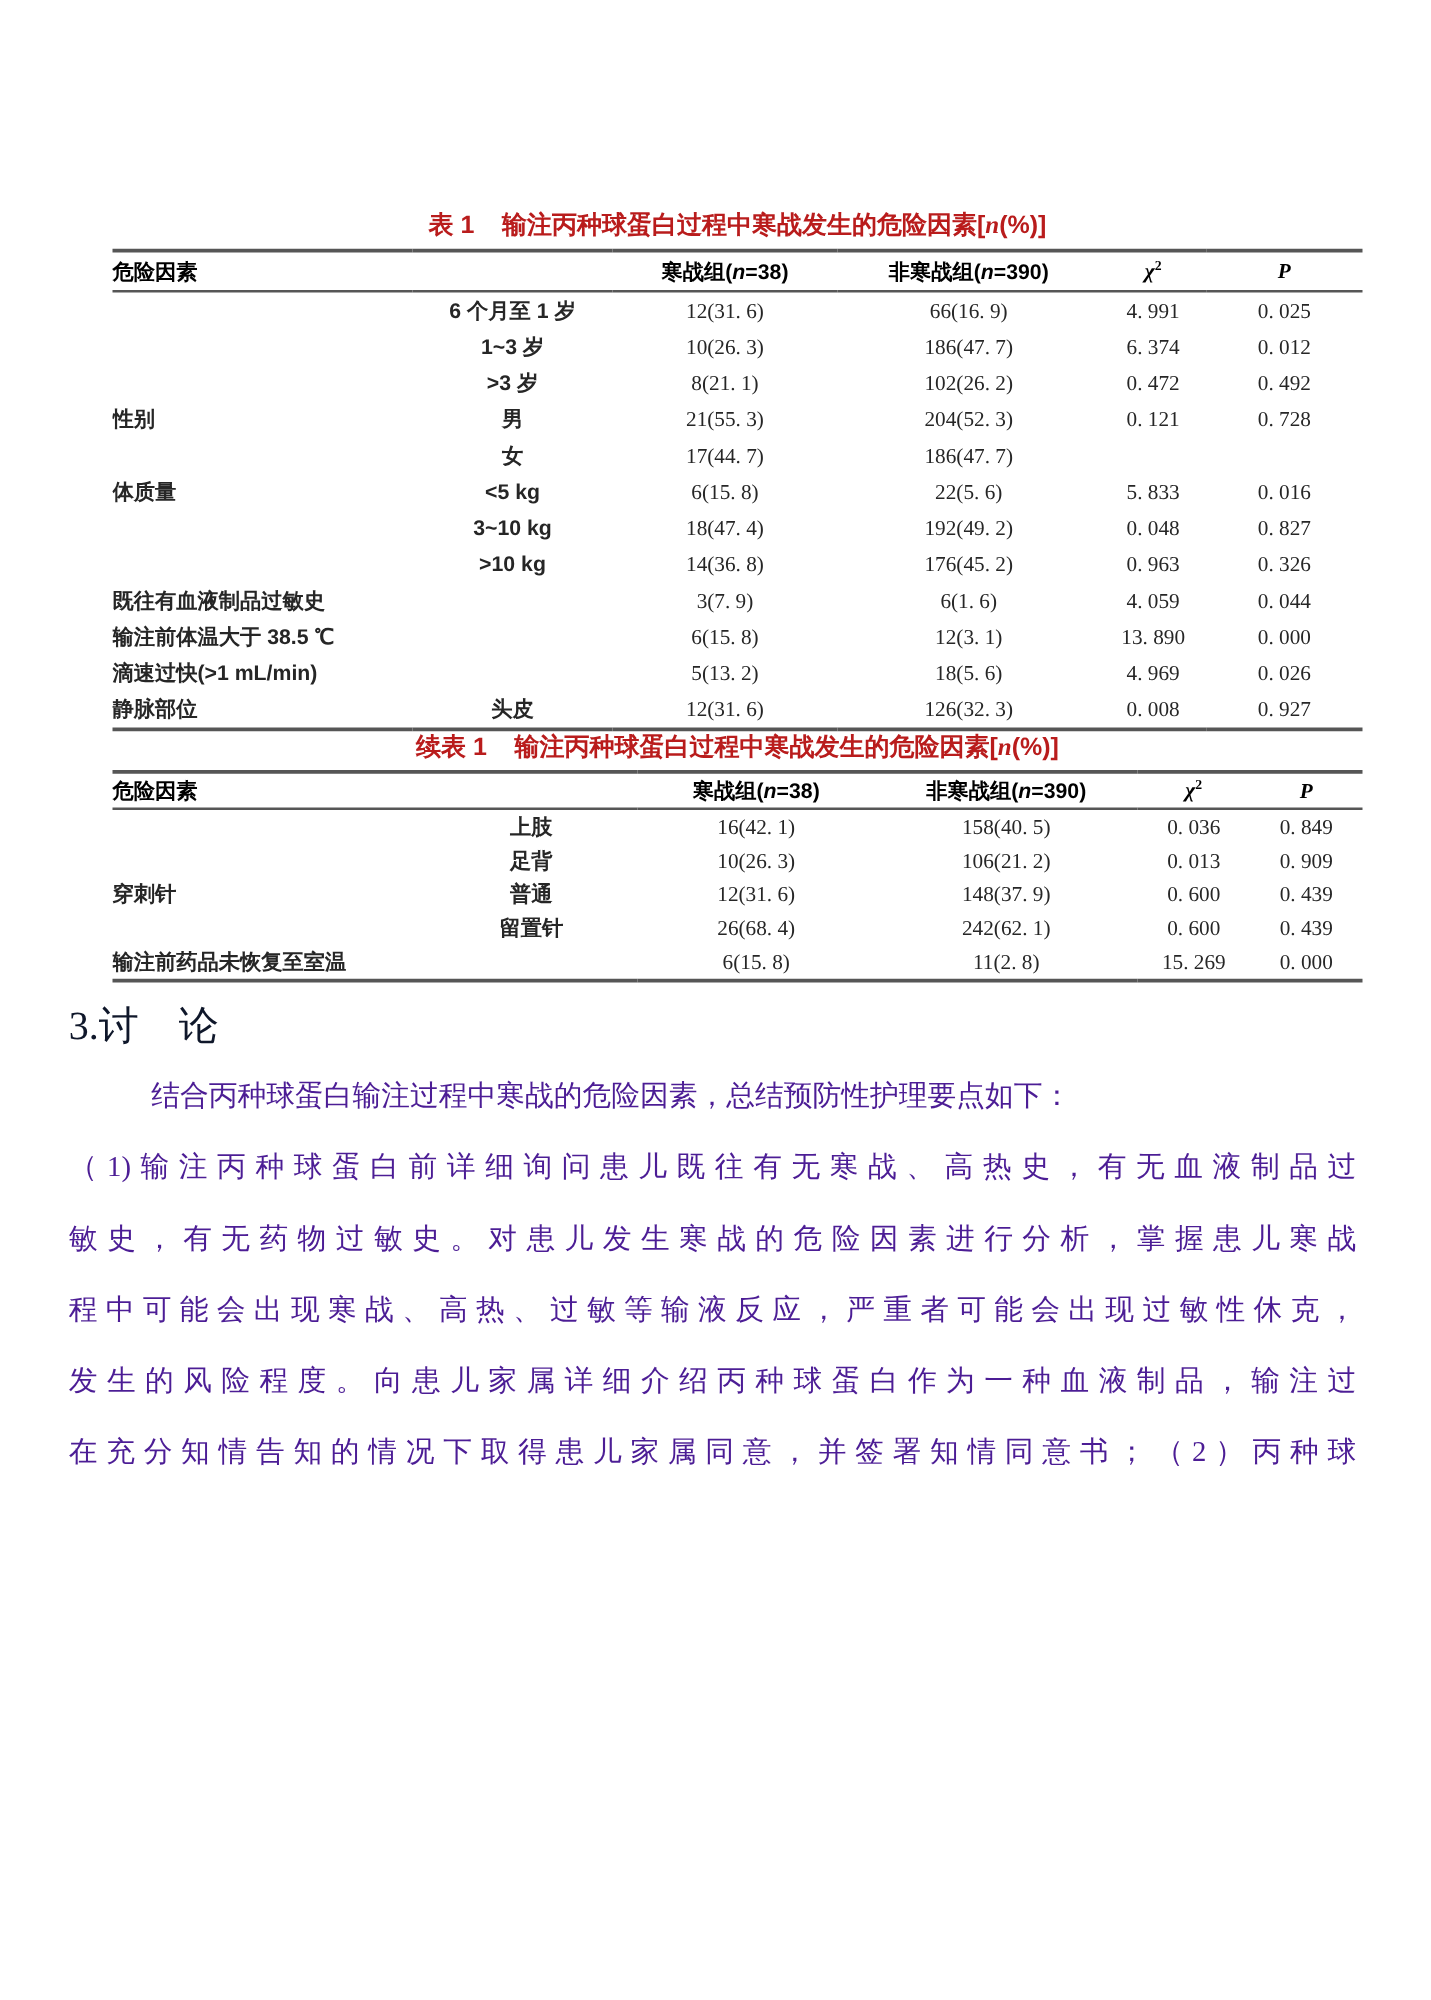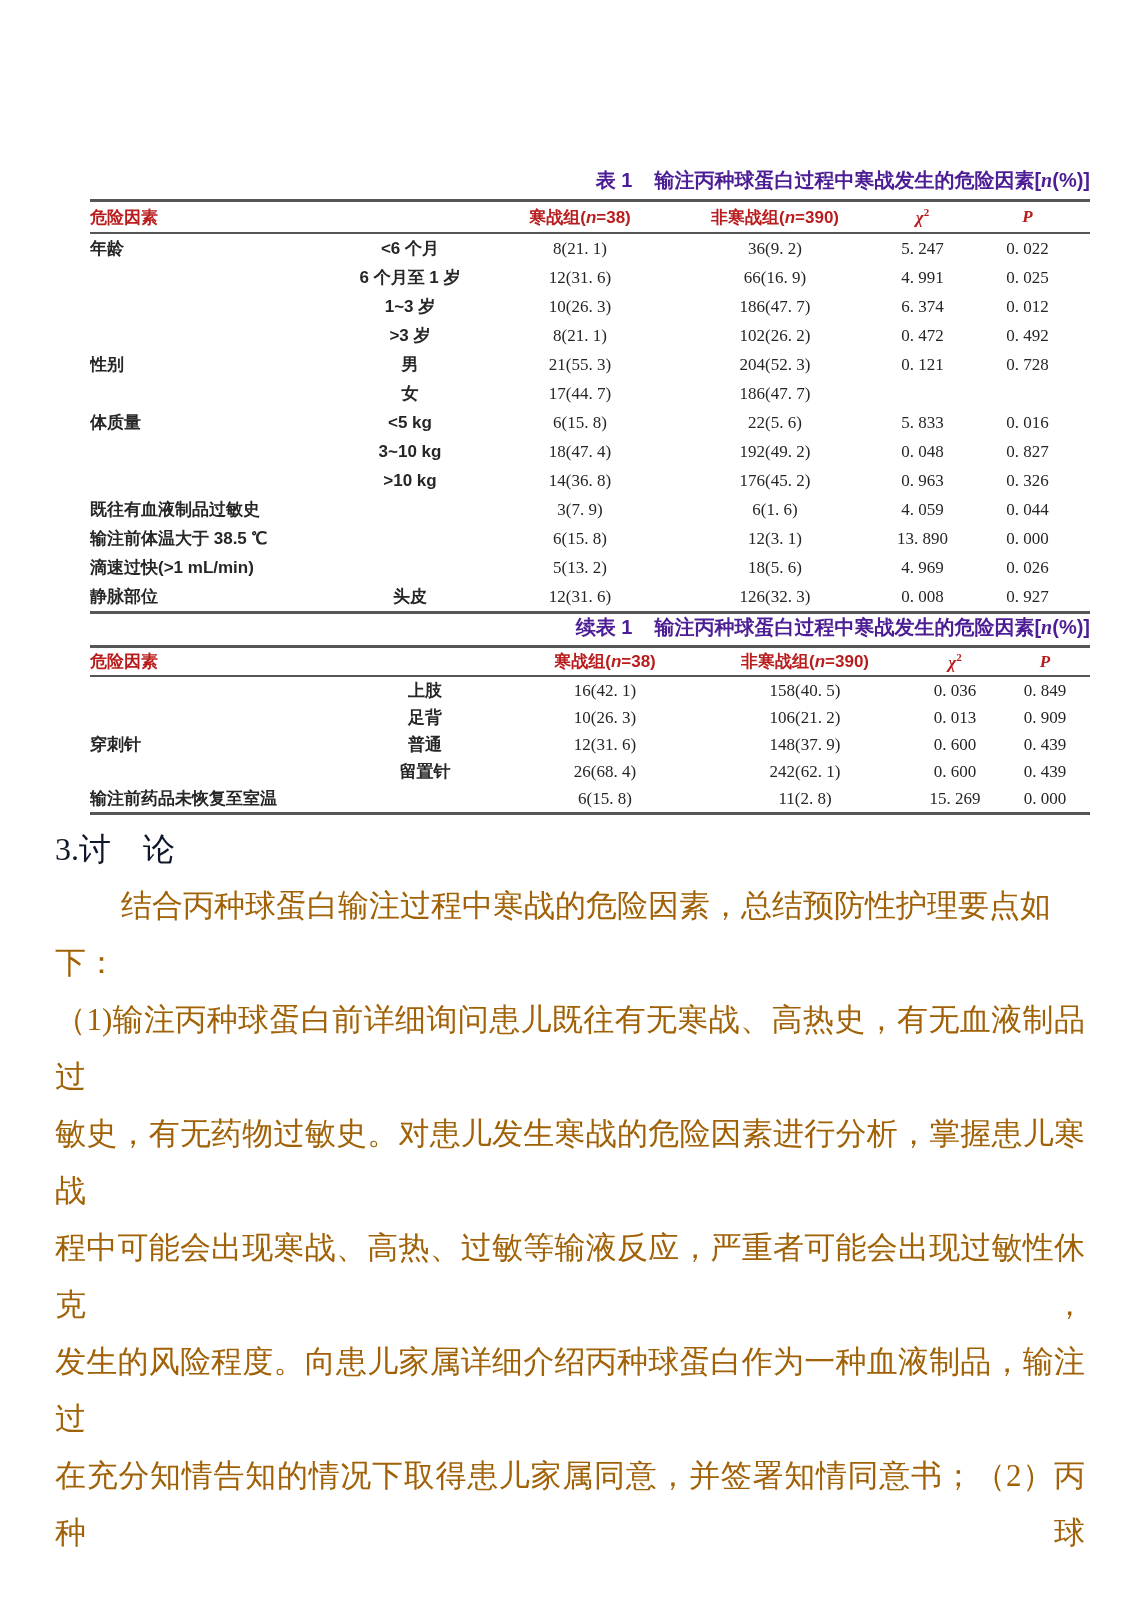--- a/index.html
+++ b/index.html
@@ -14,26 +14,26 @@
     font-family: "Liberation Serif", serif;
     color: #1f1f1f;
     position: relative;
   }
   
   .tables-section {
     width: 1000px;
     margin-left: 90px;
   }
   .tbl-title {
-    text-align: right;
+    text-align: center;
     font-family: "Liberation Sans", sans-serif;
     font-weight: bold;
     font-size: 20px;
     line-height: 26px;
-    color: #4c1d95;
+    color: #b91c1c;
   }
   #title1 { margin-top: 167px; }
   #title2 { }
   .tbl-title .tlabel { margin-right: 22px; }
   .tbl-title i { font-family: "Liberation Serif", serif; font-weight: bold; }
 
   table.datatbl {
     table-layout: fixed;
     border-collapse: collapse;
     width: 1000px;
@@ -41,21 +41,21 @@
     border-bottom: 3px solid #565656;
   }
   #table1 { margin-top: 6px; }
   #table2 { margin-top: 5px; }
   table.datatbl thead th {
     border-bottom: 2px solid #565656;
     font-size: 17px;
     font-weight: bold;
     padding: 0;
     vertical-align: middle;
-    color: #b91c1c;
+    color: #000000;
   }
   #table1 thead th { height: 30px; }
   #table2 thead th { height: 27px; }
   th.h-factor { text-align: left; font-family: "Liberation Sans", sans-serif; padding-left: 3px; }
   th.h-group  { text-align: center; font-family: "Liberation Sans", sans-serif; }
   th.h-stat   { text-align: center; font-family: "Liberation Serif", serif; font-weight: bold; }
   th.h-stat sup { font-size: 11px; }
 
   table.datatbl td {
     padding: 0;
@@ -79,23 +79,23 @@
   .section-heading {
     margin-top: 14px;
     font-size: 32px;
     line-height: 40px;
     color: #0f172a;
   }
   .paragraph {
     margin-top: 8px;
   }
   .pline {
-    font-size: 31px;
+    font-size: 23px;
     line-height: 57px;
-    color: #a16207;
+    color: #4c1d95;
     white-space: normal;
   }
   .pline.first {
     text-indent: 66px;
     text-align: left;
   }
   .pline.jfull {
     text-align: justify;
     text-align-last: justify;
   }
@@ -122,28 +122,20 @@
       <tr>
         <th class="h-factor" colspan="2">危险因素</th>
         <th class="h-group">寒战组(<i>n</i>=38)</th>
         <th class="h-group">非寒战组(<i>n</i>=390)</th>
         <th class="h-stat"><i>χ</i><sup>2</sup></th>
         <th class="h-stat"><i>P</i></th>
       </tr>
     </thead>
     <tbody>
         <tr>
-          <td class="cf">年龄</td>
-          <td class="cs">&lt;6 个月</td>
-          <td class="cn">8(21. 1)</td>
-          <td class="cn">36(9. 2)</td>
-          <td class="cn">5. 247</td>
-          <td class="cn">0. 022</td>
-        </tr>
-        <tr>
           <td class="cf"></td>
           <td class="cs">6 个月至 1 岁</td>
           <td class="cn">12(31. 6)</td>
           <td class="cn">66(16. 9)</td>
           <td class="cn">4. 991</td>
           <td class="cn">0. 025</td>
         </tr>
         <tr>
           <td class="cf"></td>
           <td class="cs">1~3 岁</td>

